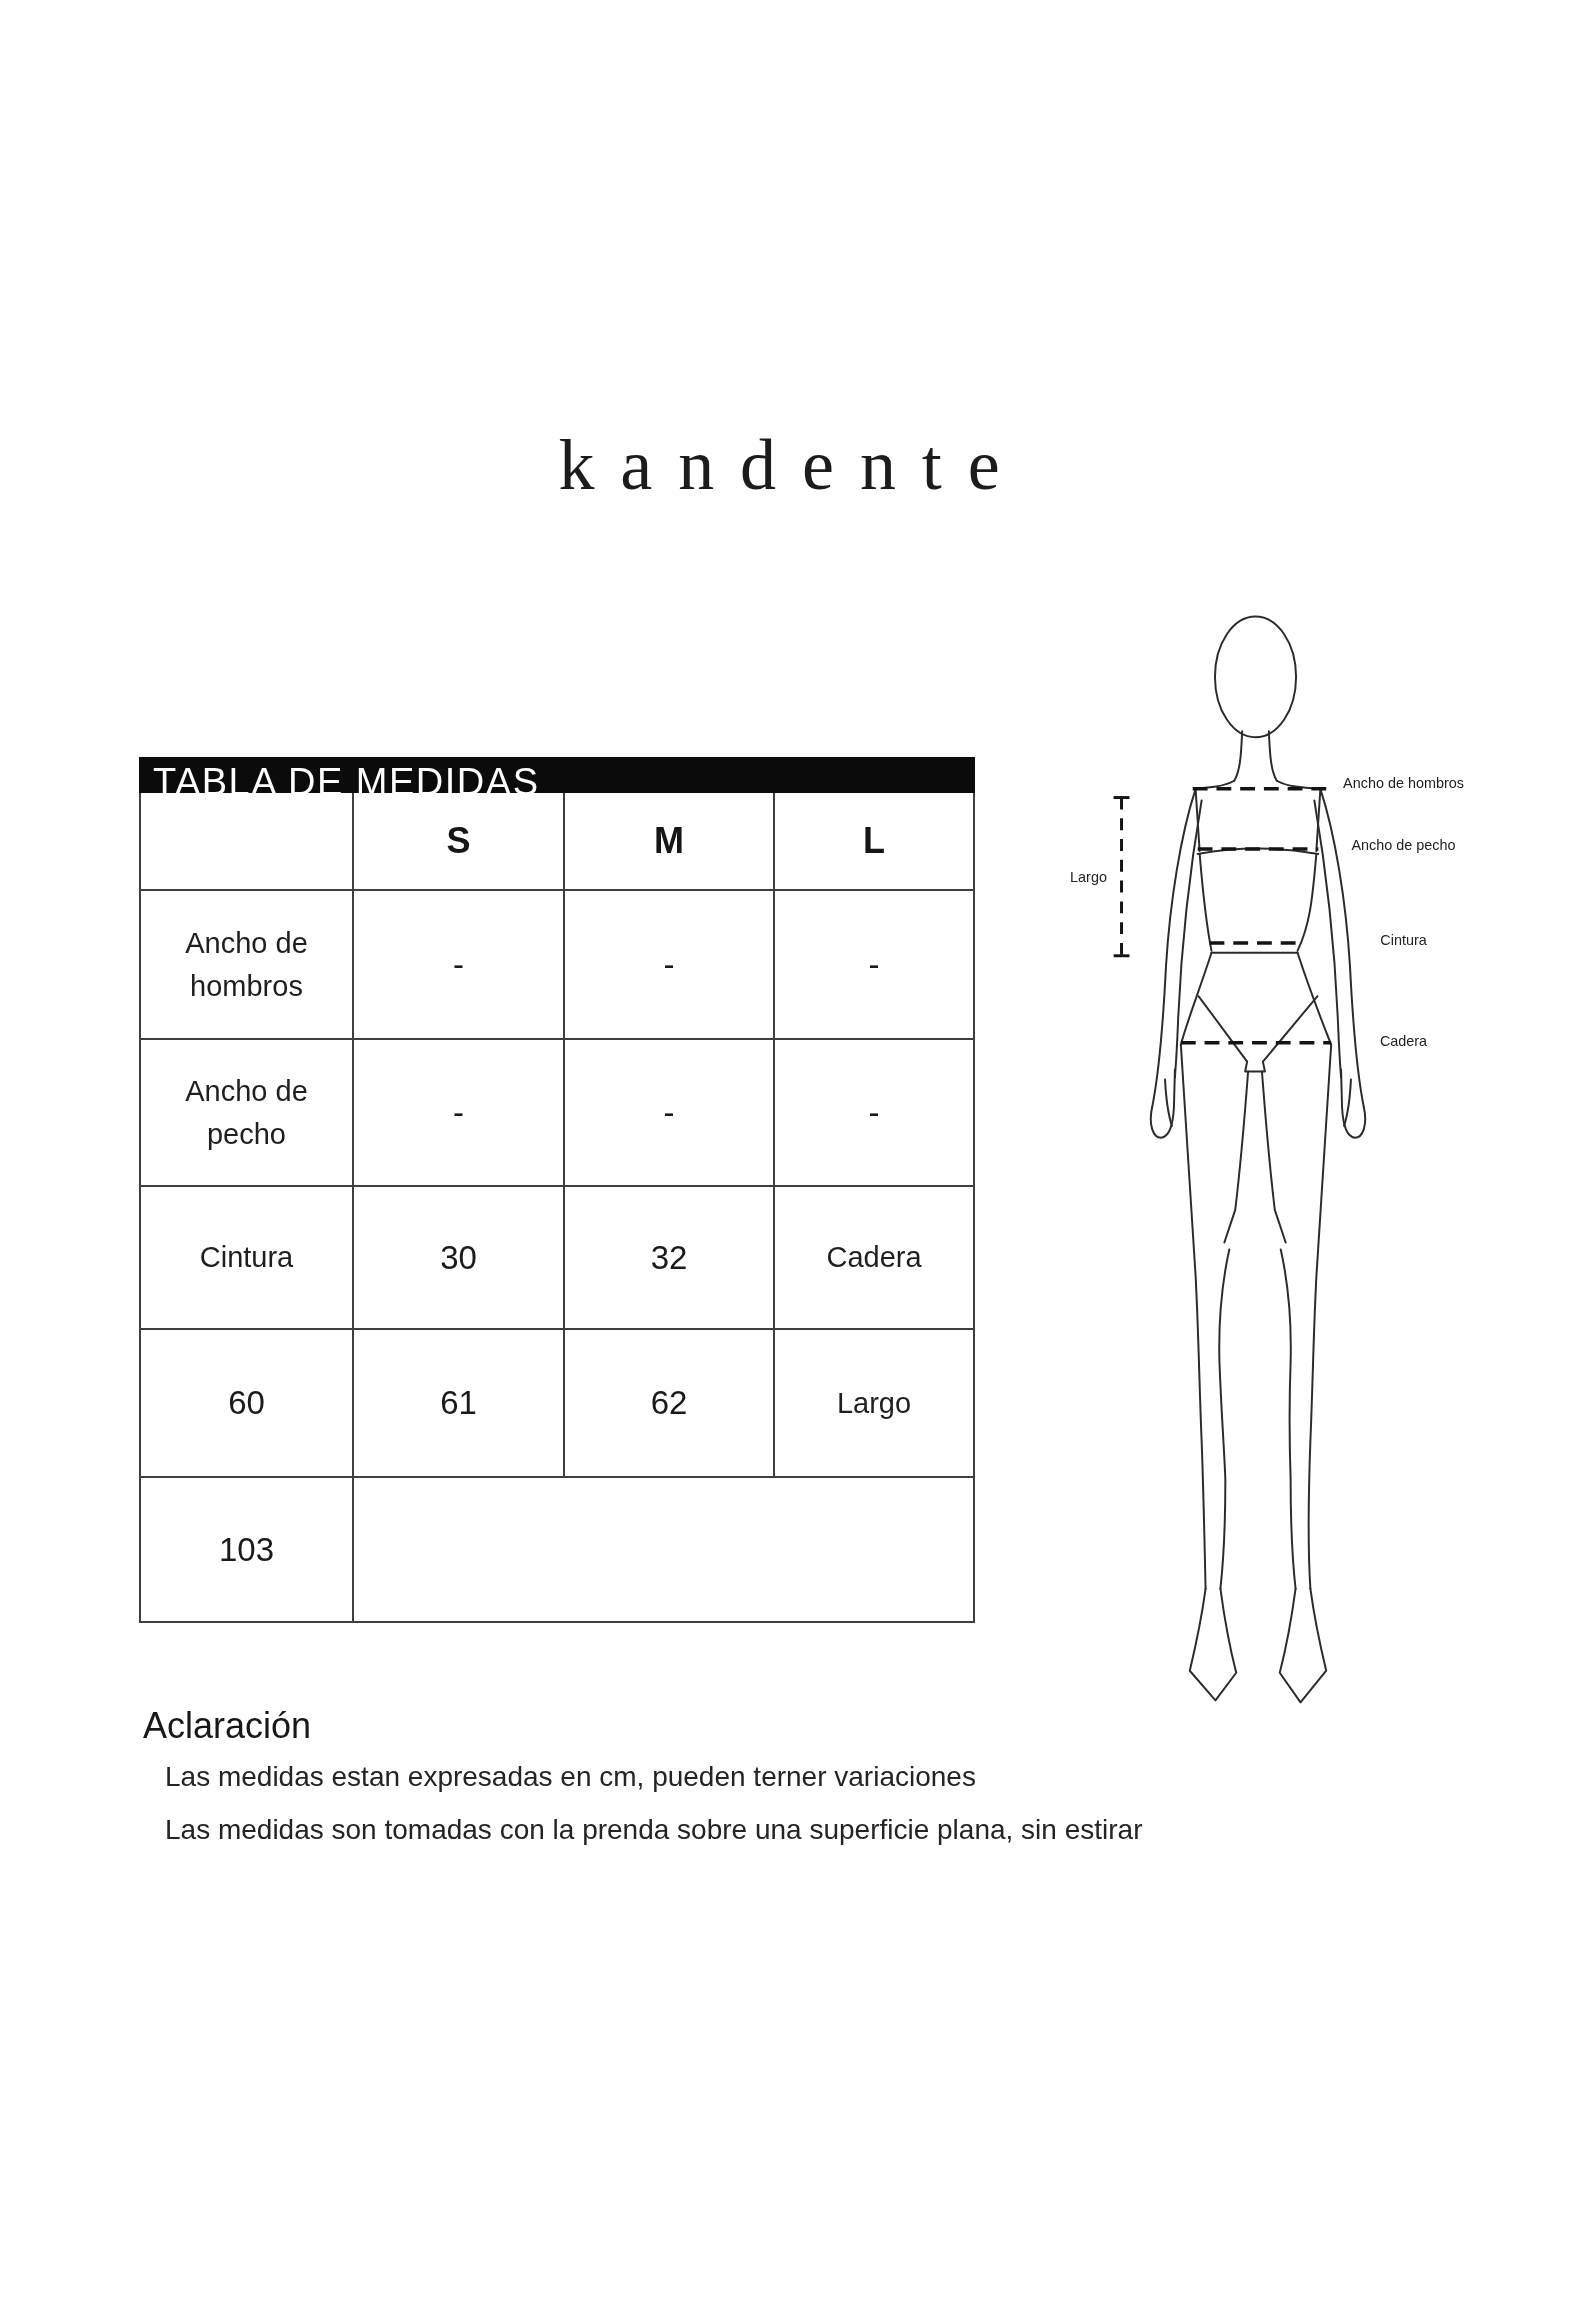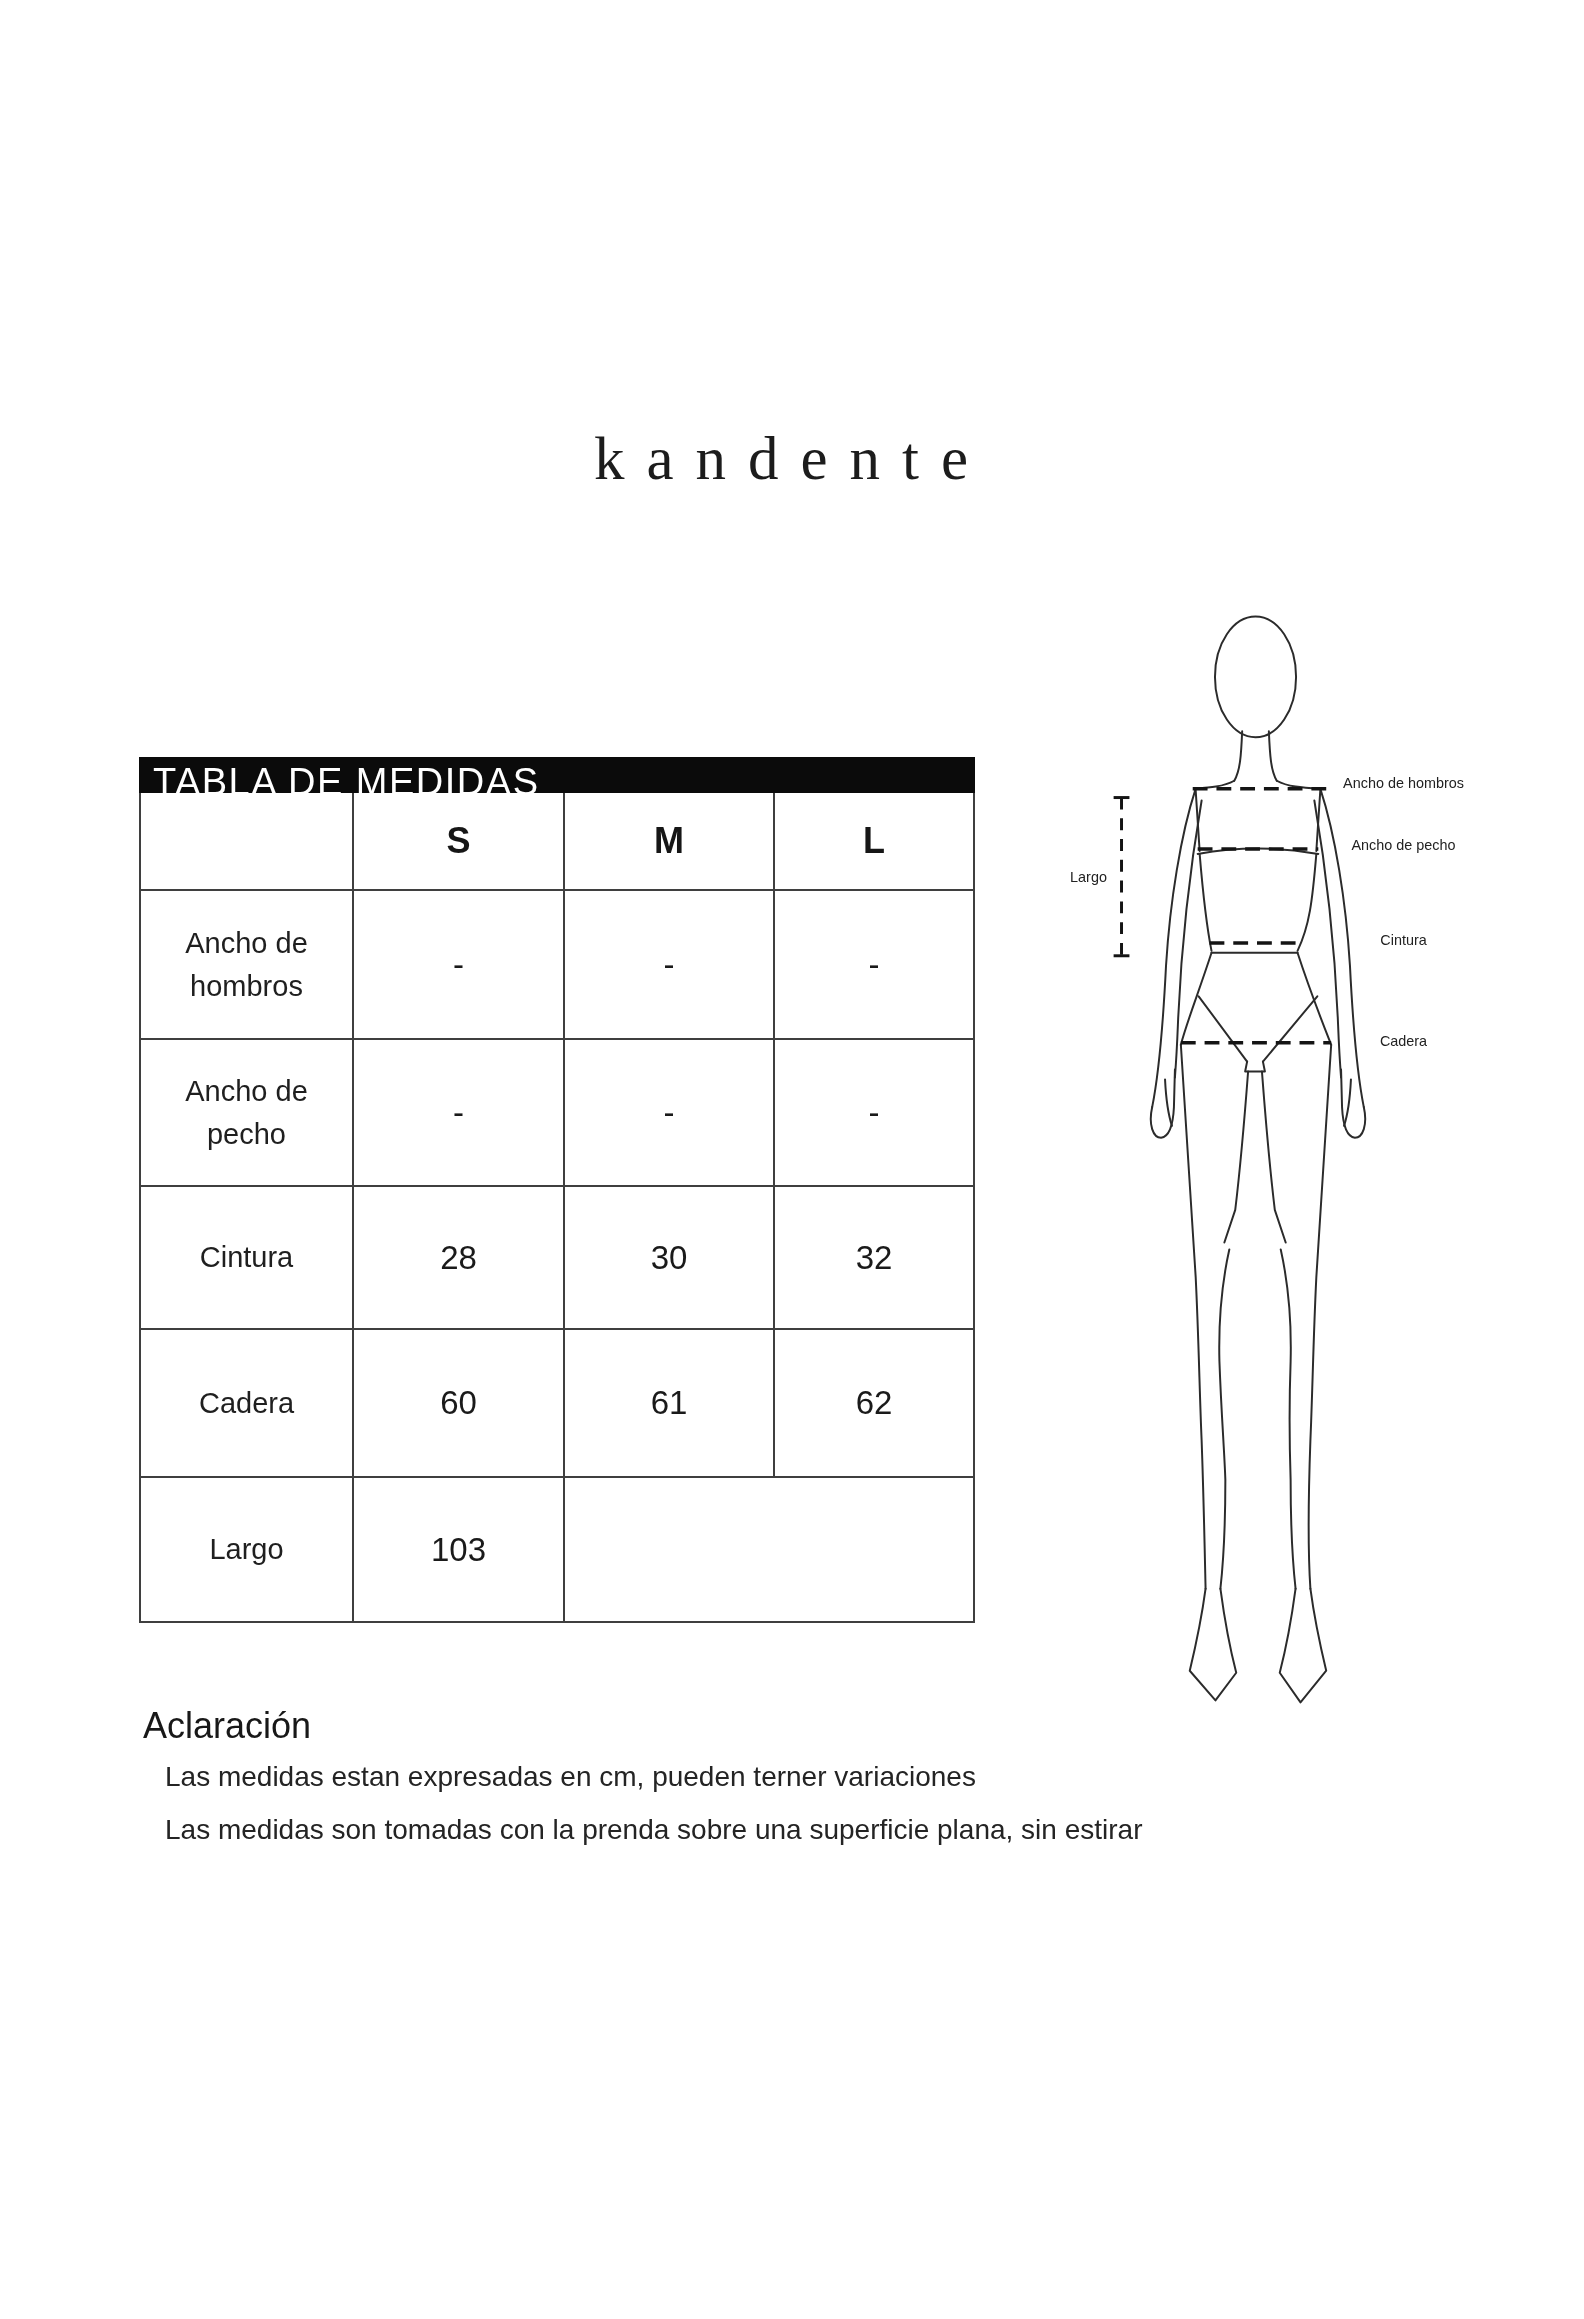--- a/index.html
+++ b/index.html
@@ -9,21 +9,21 @@
     position:relative;
     font-family:"Liberation Sans", sans-serif;
     color:#1d1d1d;
     overflow:hidden;
   }
   
   .logo {
     position:absolute; left:0; top:428; top:424px; width:1584px;
     text-align:center;
     font-family:"Liberation Serif", serif;
-    font-size:61px; font-weight:400;
+    font-size:72px; font-weight:400;
     letter-spacing:0.36em;
     color:#1c1c1c;
   }
   
   .table-wrap { position:absolute; left:139px; top:757px; width:836px; }
   .table-title-bar {
     width:836px; height:36px;
     background:#0b0b0b;
     color:#ffffff;
     font-size:38px; font-weight:400;
@@ -92,21 +92,20 @@
     <div class="val">-</div>
     <div class="val">-</div>
     <div class="val">-</div>
 
     <div class="rl">Ancho de pecho</div>
     <div class="val">-</div>
     <div class="val">-</div>
     <div class="val">-</div>
 
     <div class="rl">Cintura</div>
-    <div class="val">28</div>
     <div class="val">30</div>
     <div class="val">32</div>
 
     <div class="rl">Cadera</div>
     <div class="val">60</div>
     <div class="val">61</div>
     <div class="val">62</div>
 
     <div class="rl">Largo</div>
     <div class="val">103</div>

